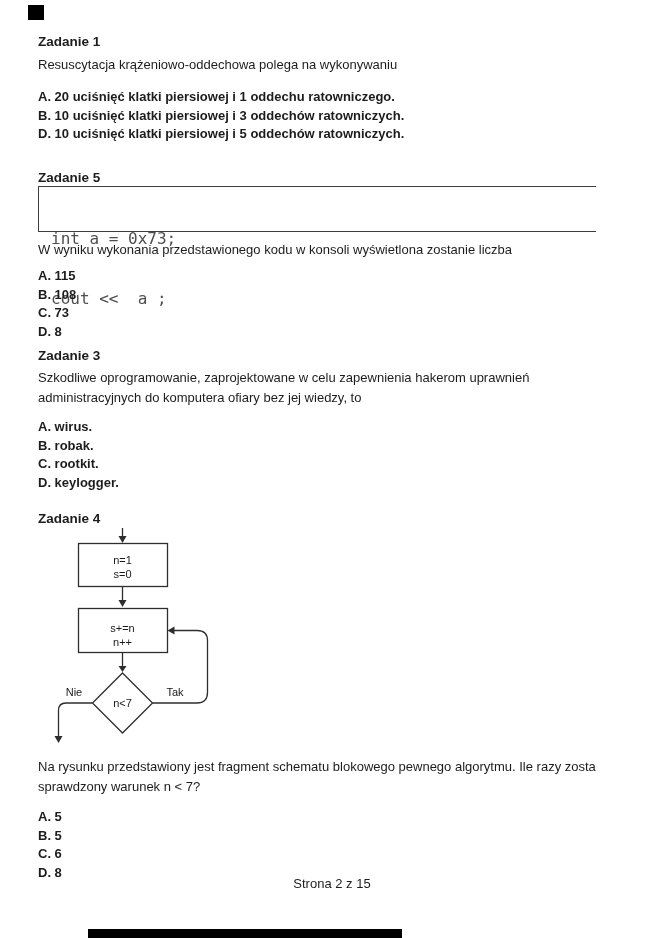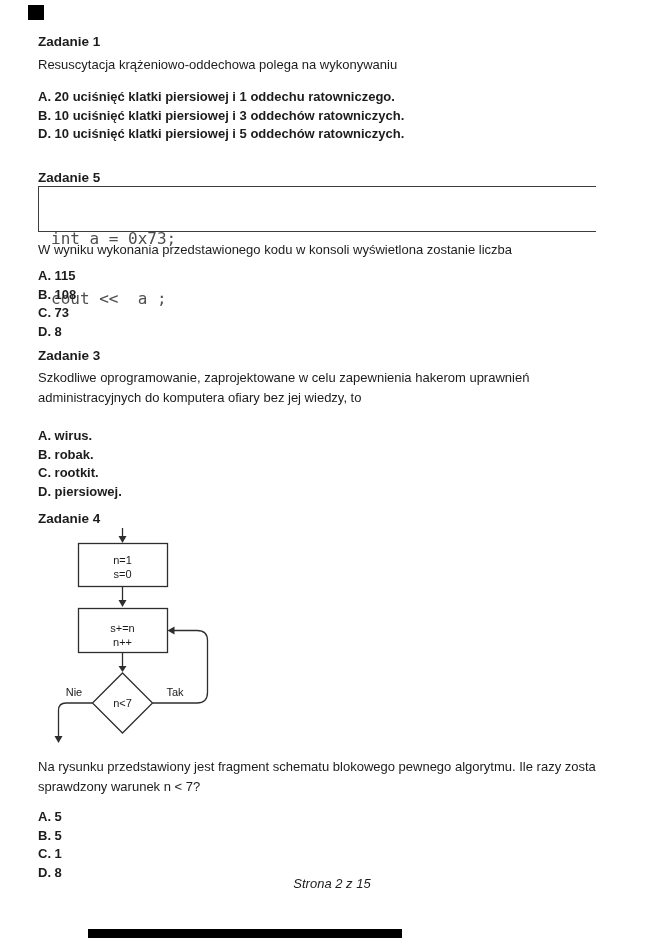--- a/index.html
+++ b/index.html
@@ -33,21 +33,21 @@
     padding:2px 3px 0 12px;
     font-family:"DejaVu Sans Mono","Liberation Mono",monospace;
     font-size:16px;
     line-height:20px;
     color:#4f4f4f;
     white-space:pre;
   }
   .flowchart{position:absolute;left:0;top:520px;}
   .footer{
     position:absolute;left:0;top:876px;
-    width:664px;text-align:center;font-style:italic;
+    width:664px;text-align:center;
   }
 </style>
 </head>
 <body>
 
 <div class="page">
 
   <div class="reg-mark"></div>
 
   <div class="title abs" style="top:34px">Zadanie 1</div>
@@ -66,25 +66,25 @@
   <div class="para abs" style="top:240px">W wyniku wykonania przedstawionego kodu w konsoli wyświetlona zostanie liczba</div>
   <div class="opts abs" style="top:267px">
     <div>A. 115</div>
     <div>B. 108</div>
     <div>C. 73</div>
     <div>D. 8</div>
   </div>
 
   <div class="title abs" style="top:348px">Zadanie 3</div>
   <div class="para abs" style="top:368px">Szkodliwe oprogramowanie, zaprojektowane w celu zapewnienia hakerom uprawnień administracyjnych do komputera ofiary bez jej wiedzy, to</div>
-  <div class="opts abs" style="top:427px">
+  <div class="opts abs" style="top:418px">
     <div>A. wirus.</div>
     <div>B. robak.</div>
     <div>C. rootkit.</div>
-    <div>D. piersiowej.</div>
+    <div>D. keylogger.</div>
   </div>
 
   <div class="title abs" style="top:511px">Zadanie 4</div>
 
   <svg class="flowchart" width="260" height="235" viewBox="0 0 260 235" xmlns="http://www.w3.org/2000/svg">
     <g stroke="#2e2e2e" stroke-width="1.3" fill="none">
       <line x1="122.5" y1="8" x2="122.5" y2="17"></line>
       <rect x="78.5" y="23.5" width="89" height="43"></rect>
       <line x1="122.5" y1="66.5" x2="122.5" y2="81"></line>
       <rect x="78.5" y="88.5" width="89" height="44"></rect>
@@ -108,21 +108,21 @@
       <text x="122.5" y="187">n&lt;7</text>
       <text x="74" y="176">Nie</text>
       <text x="175" y="176">Tak</text>
     </g>
   </svg>
 
   <div class="para abs" style="top:757px">Na rysunku przedstawiony jest fragment schematu blokowego pewnego algorytmu. Ile razy zostanie sprawdzony warunek n &lt; 7?</div>
   <div class="opts abs" style="top:808px">
     <div>A. 5</div>
     <div>B. 5</div>
-    <div>C. 1</div>
+    <div>C. 6</div>
     <div>D. 8</div>
   </div>
 
   <div class="footer">Strona 2 z 15</div>
 
   <div class="bottom-bar"></div>
 
 </div>
 
 </body></html>

